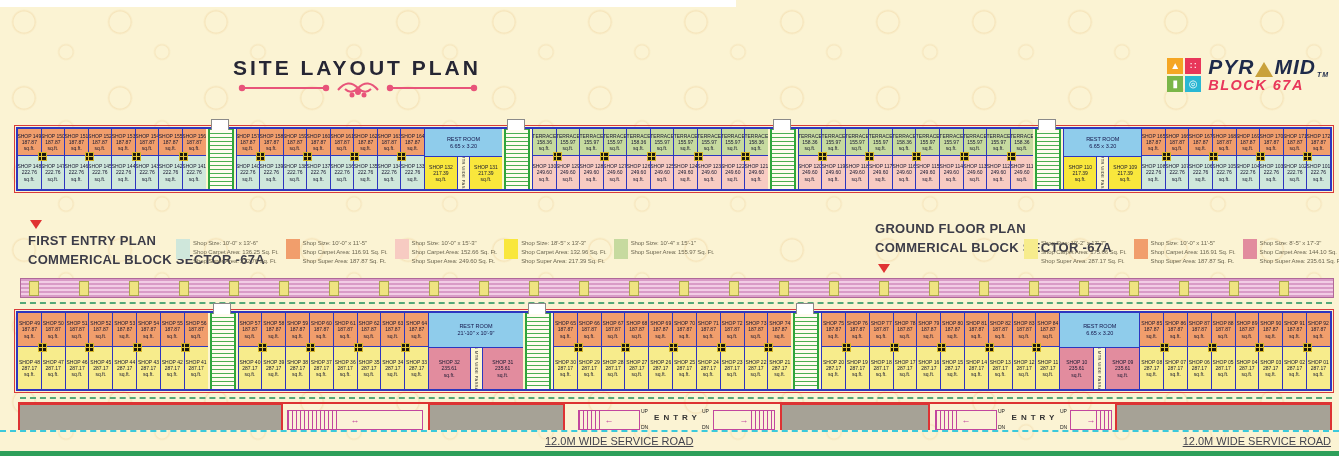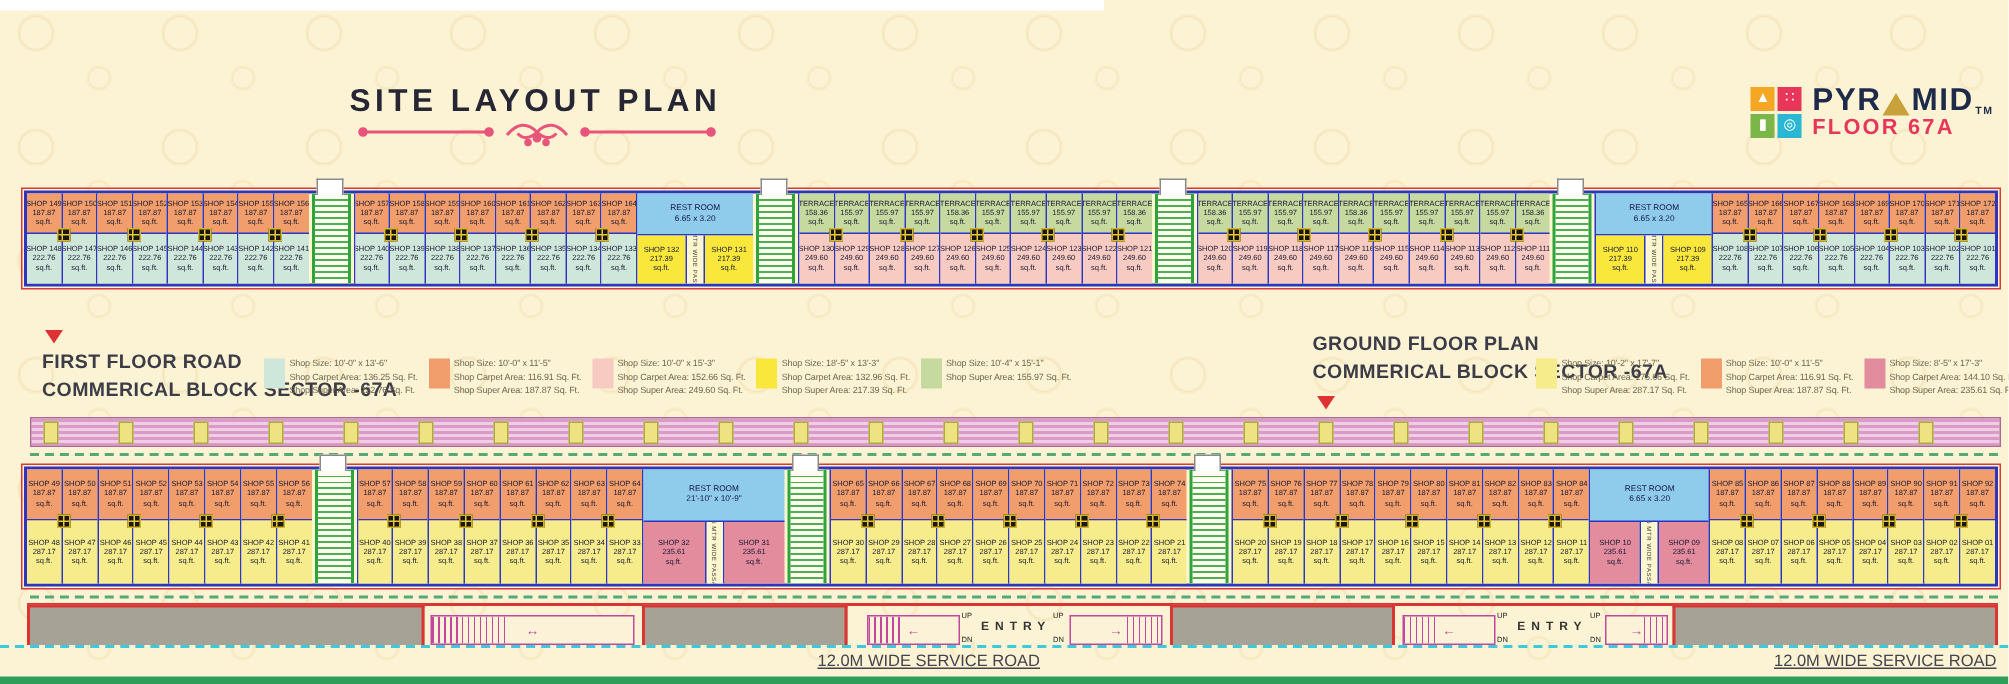--- a/index.html
+++ b/index.html
@@ -12,21 +12,21 @@
   .white-strip{position:absolute;left:0;top:0;width:736px;height:7px;background:#fff;}
   
   .title{position:absolute;left:233px;top:56px;font-size:21px;font-weight:bold;
     color:#262634;letter-spacing:3px;white-space:nowrap;}
   .flourish{position:absolute;left:238px;top:80px;}
   
   .logo{position:absolute;right:10px;top:56px;display:flex;gap:7px;align-items:center;}
   .logo-grid{display:grid;grid-template-columns:16px 16px;grid-template-rows:16px 16px;gap:2px;}
   .lg-sq{display:flex;align-items:center;justify-content:center;color:#fff;font-size:10px;line-height:1;}
   .lg1{background:#F5A623;} .lg2{background:#E8365A;} .lg3{background:#7AB648;} .lg4{background:#29B7D3;}
-  .logo-text{display:flex;flex-direction:column;line-height:1.05;}
+  .logo-text{display:flex;flex-direction:column;line-height:1.05;font-style:italic;}
   .brand{display:flex;align-items:flex-end;font-size:21px;font-weight:bold;color:#1E2A4A;letter-spacing:1px;}
   .brand sup{font-size:7px;margin-left:1px;color:#1E2A4A;}
   .pyr-tri{width:0;height:0;border-left:9px solid transparent;border-right:9px solid transparent;
     border-bottom:15px solid #C9A13B;margin:0 1px 1px 1px;}
   .brand-sub{font-size:14.5px;font-weight:bold;color:#E8365A;letter-spacing:1.5px;}
   
   .bldg{position:absolute;display:flex;border:2px solid #2D36BF;outline:1.5px solid #D83A3A;
     outline-offset:1.5px;box-sizing:border-box;background:#FDF6CF;}
   .ff{left:16px;top:127px;width:1316px;height:64px;}
   .gf{left:16px;top:311px;width:1316px;height:80px;}
@@ -121,21 +121,21 @@
       <div class="lg-sq lg3">▮</div>
       <div class="lg-sq lg4">◎</div>
     </div>
     <div class="logo-text">
       <div class="brand">
         <span>PYR</span>
         <span class="pyr-tri"></span>
         <span>MID</span>
         <sup>TM</sup>
       </div>
-      <div class="brand-sub">FLOOR 67A</div>
+      <div class="brand-sub">BLOCK 67A</div>
     </div>
   </div>
 
   <div id="ff-bldg" class="bldg ff">
       <div class="bay">
         <div class="cell top c-orange">
           <div class="t">SHOP 149</div>
           <div class="t">187.87</div>
           <div class="t">sq.ft.</div>
         </div>
@@ -734,21 +734,21 @@
           <div class="t">SHOP 101</div>
           <div class="t">222.76</div>
           <div class="t">sq.ft.</div>
         </div>
         <div class="colm"></div>
       </div>
     </div>
 
   <span class="red-arrow" style="left:30px;top:220px;"></span>
   <div class="plan-label" style="left:28px;top:232px;">
-    <div>FIRST FLOOR ROAD</div>
+    <div>FIRST ENTRY PLAN</div>
     <div>COMMERICAL BLOCK SECTOR -67A</div>
   </div>
   <div id="ff-legend" class="legend" style="left:176px;top:239px;">
       <div class="lg-item">
         <div class="sw c-teal"></div>
         <div class="lg-lines">
           <div class="lg-line">Shop Size:  10'-0" x 13'-6"</div>
           <div class="lg-line">Shop Carpet Area: 136.25 Sq. Ft.</div>
           <div class="lg-line">Shop Super Area: 222.76 Sq. Ft.</div>
         </div>

